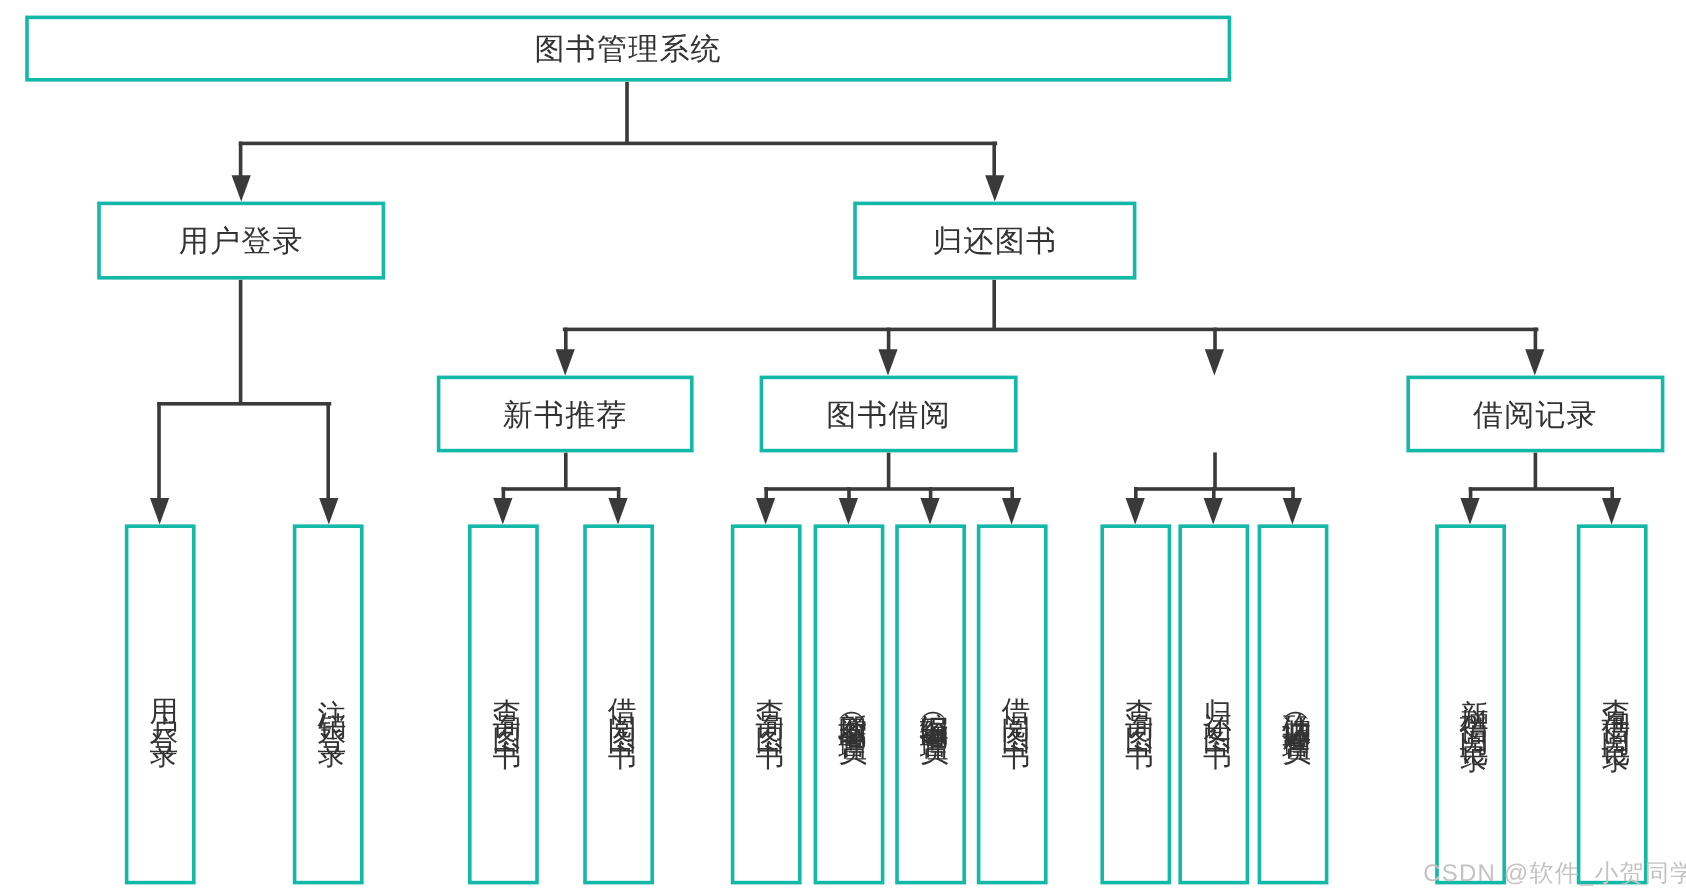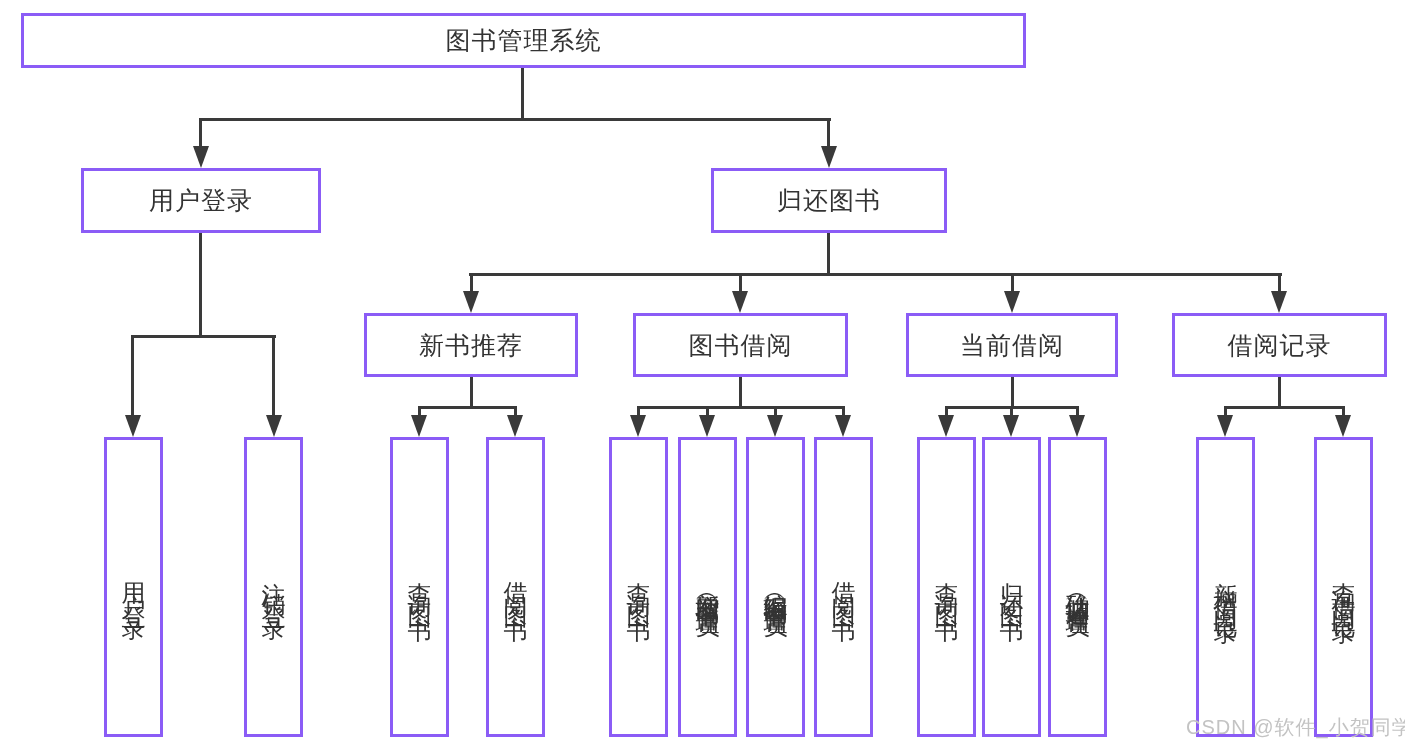--- a/index.html
+++ b/index.html
@@ -6,24 +6,25 @@
   .canvas{
     position:relative;
     width:1405px;height:747px;
     background:#ffffff;
     font-family:"Liberation Sans", sans-serif;
     overflow:hidden;
   }
   .box{
     position:absolute;
     box-sizing:border-box;
-    border:3px solid #8b5cf6;
+    border:3px solid #14b8a6;
     background:#ffffff;
     display:flex;align-items:center;justify-content:center;
     color:#333333;
+    font-family:Liberation Mono, monospace;
   }
   .hlabel{font-size:25px;letter-spacing:1px;white-space:nowrap;}
   .vtext{
     writing-mode:vertical-lr;
     text-orientation:mixed;
     font-size:24px;
     line-height:1;
     letter-spacing:12px;
     color:#333333;
     white-space:nowrap;
@@ -121,23 +122,20 @@
   <div class="box" style="left:711px;top:168px;width:236px;height:65px;">
     <span class="hlabel">归还图书</span>
   </div>
 
   <div class="box" style="left:633px;top:313px;width:215px;height:64px;">
     <span class="hlabel">图书借阅</span>
   </div>
   <div class="box" style="left:364px;top:313px;width:214px;height:64px;">
     <span class="hlabel">新书推荐</span>
   </div>
-  <div class="box" style="left:906px;top:313px;width:212px;height:64px;">
-    <span class="hlabel">当前借阅</span>
-  </div>
   <div class="box" style="left:1172px;top:313px;width:215px;height:64px;">
     <span class="hlabel">借阅记录</span>
   </div>
 
   <div class="box" style="left:104px;top:437px;width:59px;height:300px;">
     <span class="vtext">用户登录</span>
   </div>
   <div class="box" style="left:244px;top:437px;width:59px;height:300px;">
     <span class="vtext">注销登录</span>
   </div>

